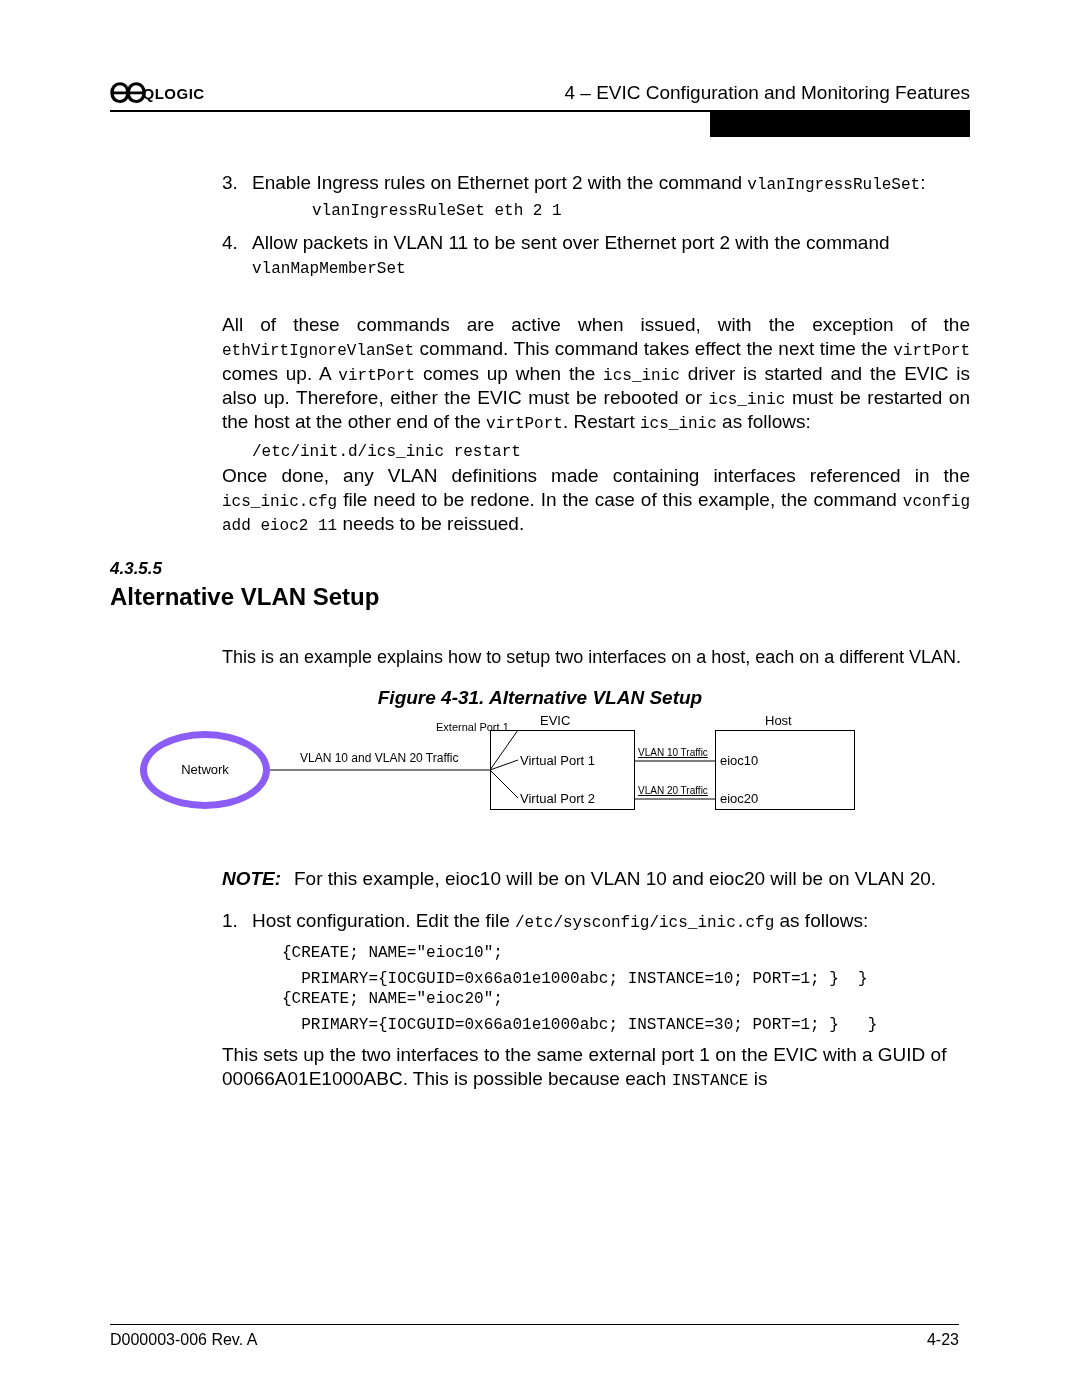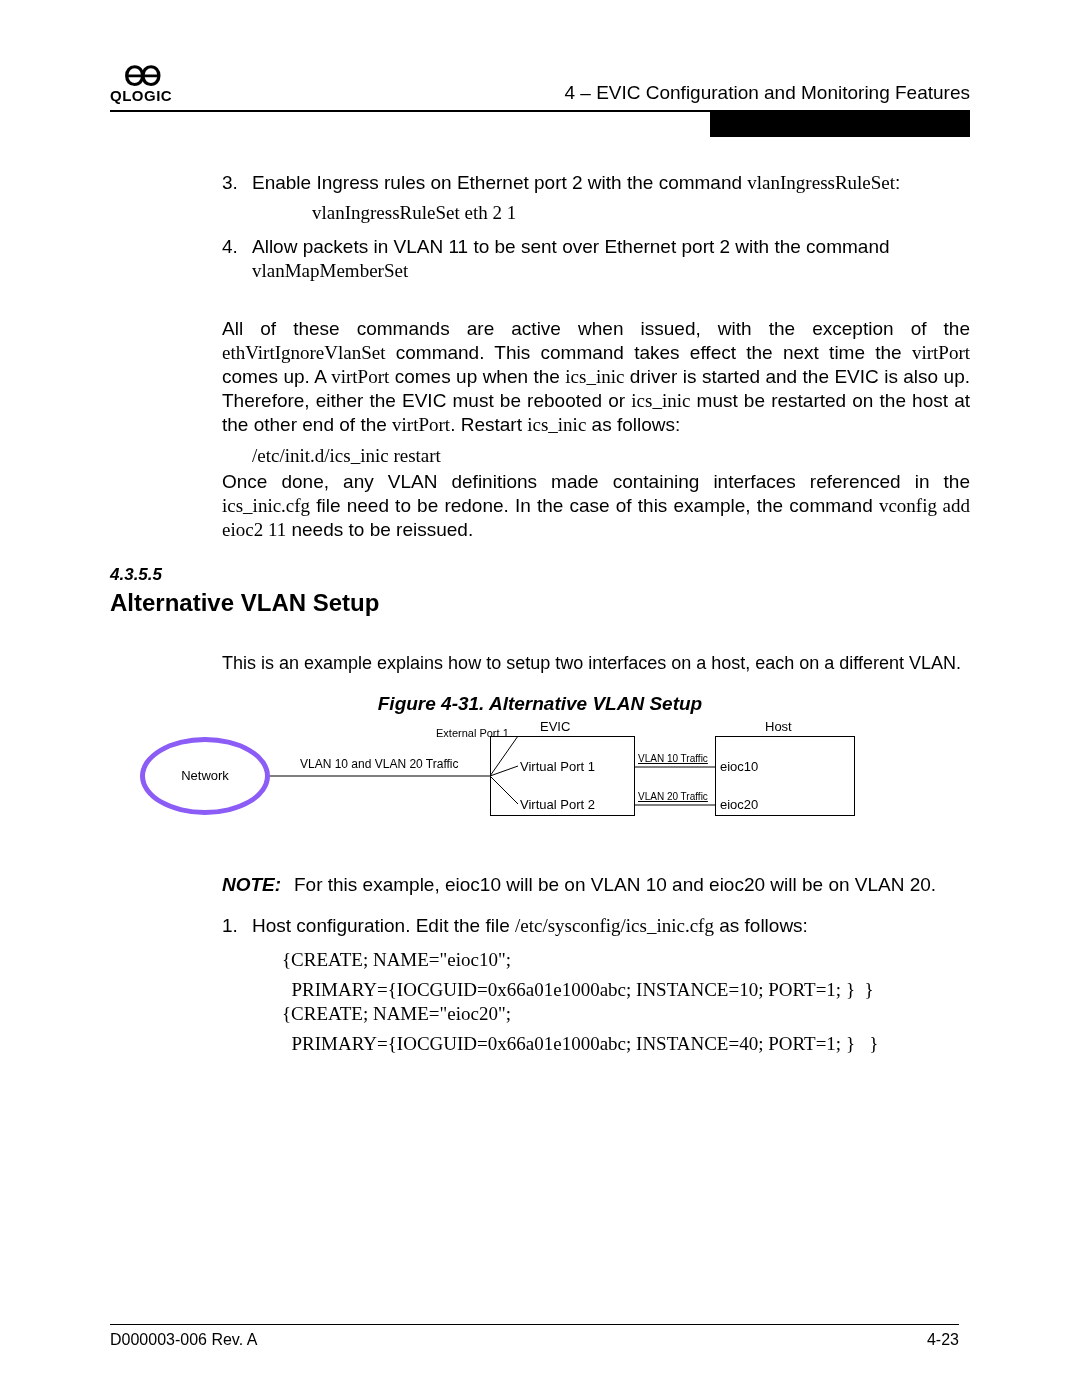--- a/index.html
+++ b/index.html
@@ -18,21 +18,21 @@
     padding: 58px 110px 0 110px;
   }
   .header-row {
     display: flex;
     justify-content: space-between;
     align-items: flex-end;
     height: 46px;
   }
   .logo {
     display: flex;
-    flex-direction: column;
+    flex-direction: row;
     align-items: center;
     font-weight: bold;
     font-size: 17px;
     letter-spacing: 0.5px;
   }
   .logo-glyph {
     font-size: 26px;
     line-height: 22px;
     letter-spacing: -4px;
     font-weight: 900;
@@ -65,22 +65,22 @@
     font-size: 19px;
     line-height: 1.26;
     margin-top: 34px;
   }
   .content-full {
     margin-left: 0;
     font-size: 19px;
     line-height: 1.26;
   }
   .mono {
-    font-family: Liberation Serif, serif;
-    font-size: 19px;
+    font-family: Liberation Mono, monospace;
+    font-size: 16px;
   }
   ol.steps {
     list-style: none;
     padding: 0;
     margin: 0;
   }
   ol.steps > li {
     position: relative;
     padding-left: 30px;
     margin-bottom: 4px;
@@ -154,21 +154,21 @@
     border: 1px solid #000;
     box-sizing: border-box;
     background: #fff;
   }
   .d-label {
     position: absolute;
     white-space: nowrap;
   }
   .d-ellipse {
     position: absolute;
-    border: 5px solid #8b5cf6;
+    border: 7px solid #8b5cf6;
     border-radius: 50%;
     box-sizing: border-box;
     display: flex;
     align-items: center;
     justify-content: center;
     background: #fff;
   }
   .d-underline { text-decoration: underline; }
 </style>
 </head>
@@ -262,23 +262,26 @@
   </div>
 
   <div class="content" style="margin-top:18px;">
     <ol class="steps">
       <li>
         <span class="num">1.</span>
         <span>Host configuration. Edit the file </span><span class="mono">/etc/sysconfig/ics_inic.cfg</span><span> as follows:</span>
         <div class="mono" style="padding-left:30px; margin-top:10px; white-space:pre;">{CREATE; NAME="eioc10";</div>
         <div class="mono" style="padding-left:30px; margin-top:6px; white-space:pre;">  PRIMARY={IOCGUID=0x66a01e1000abc; INSTANCE=10; PORT=1; }  }</div>
         <div class="mono" style="padding-left:30px; white-space:pre;">{CREATE; NAME="eioc20";</div>
-        <div class="mono" style="padding-left:30px; margin-top:6px; white-space:pre;">  PRIMARY={IOCGUID=0x66a01e1000abc; INSTANCE=40; PORT=1; }   }</div>
+        <div class="mono" style="padding-left:30px; margin-top:6px; white-space:pre;">  PRIMARY={IOCGUID=0x66a01e1000abc; INSTANCE=30; PORT=1; }   }</div>
       </li>
     </ol>
+    <div style="margin-top:8px;">
+      <span>This sets up the two interfaces to the same external port 1 on the EVIC with a GUID of 00066A01E1000ABC. This is possible because each </span><span class="mono">INSTANCE</span><span> is</span>
+    </div>
   </div>
 
   <div class="footer">
     <hr class="footer-rule">
     <div class="footer-row">
       <span>D000003-006 Rev. A</span>
       <span>4-23</span>
     </div>
   </div>
 

